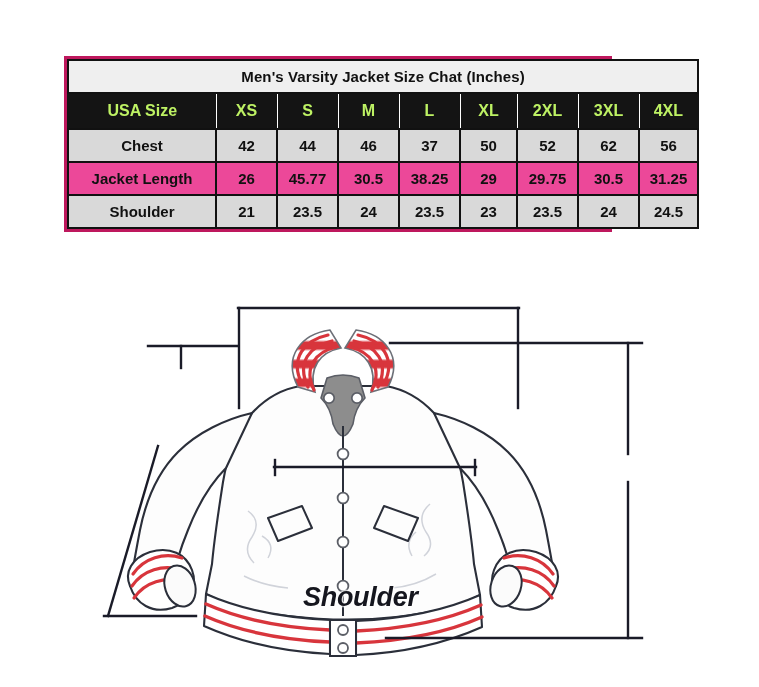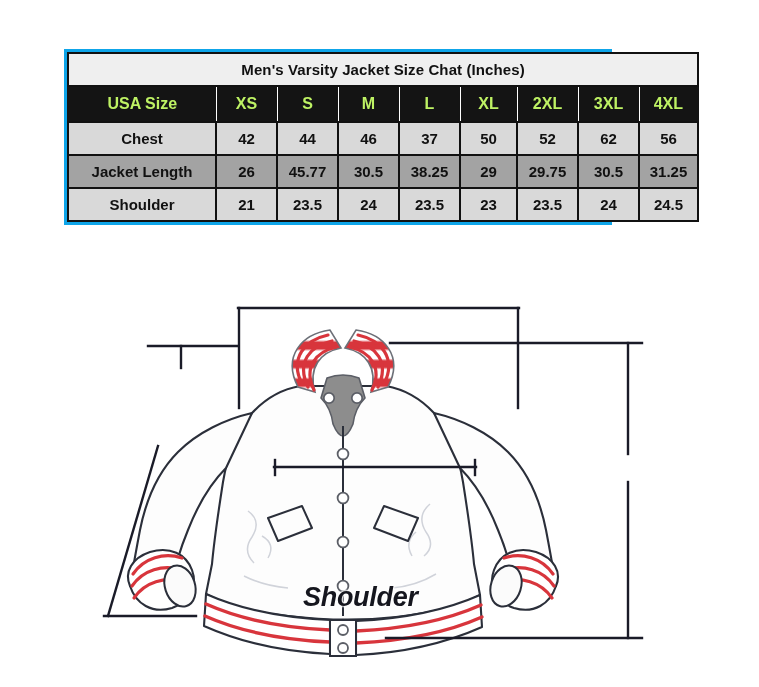--- a/index.html
+++ b/index.html
@@ -13,23 +13,23 @@
     height: 687px;
     background: #ffffff;
     overflow: hidden;
     font-family: "Liberation Sans", sans-serif;
   }
 
   
   #size-table {
     position: absolute;
     left: 64px;
-    top: 49px;
+    top: 56px;
     width: 548px;
-    border: 3px solid #0ea5e9;
+    border: 3px solid #be185d;
     box-sizing: border-box;
     background: #ffffff;
   }
   table.chart {
     border-collapse: collapse;
     width: 100%;
     table-layout: fixed;
   }
   table.chart td {
     border: 2px solid #111111;
@@ -57,21 +57,21 @@
     color: #bef264;
     font-size: 16px;
     height: 34px;
     border: 1px solid #ffffff;
     border-top: 2px solid #141414;
     border-bottom: 2px solid #111111;
   }
   tr.head-row td:first-child { border-left: 2px solid #141414; }
   tr.head-row td:last-child { border-right: 2px solid #141414; text-align: center; }
   tr.shade-row td { background: #d9d9d9; text-align: center; }
-  tr.plain-row td { background: #a3a3a3; }
+  tr.plain-row td { background: #ec4899; }
   td.rowlabel { font-size: 15px; }
 
   
   #diagram {
     position: absolute;
     left: 0;
     top: 286px;
     width: 759px;
     height: 401px;
   }

